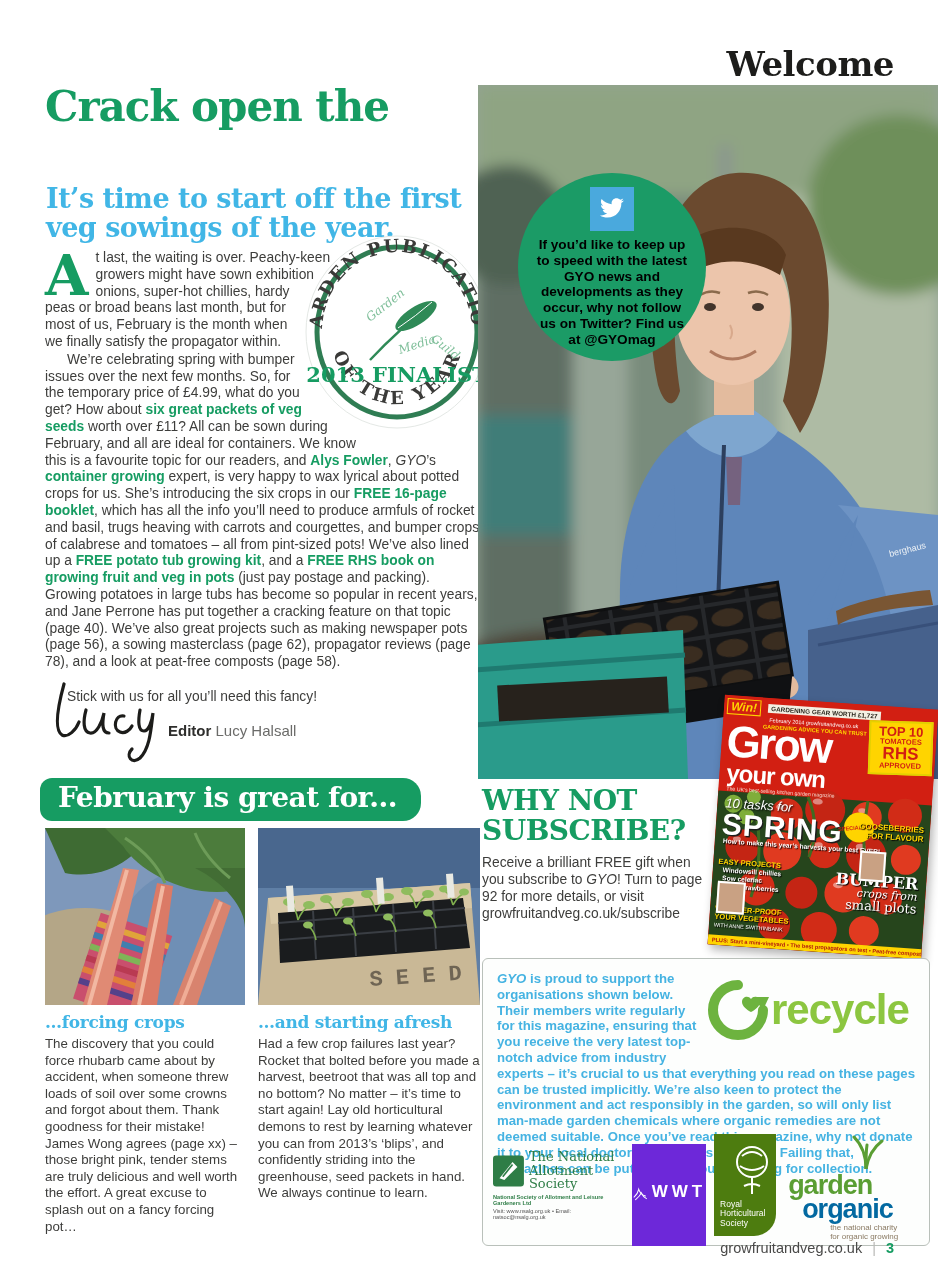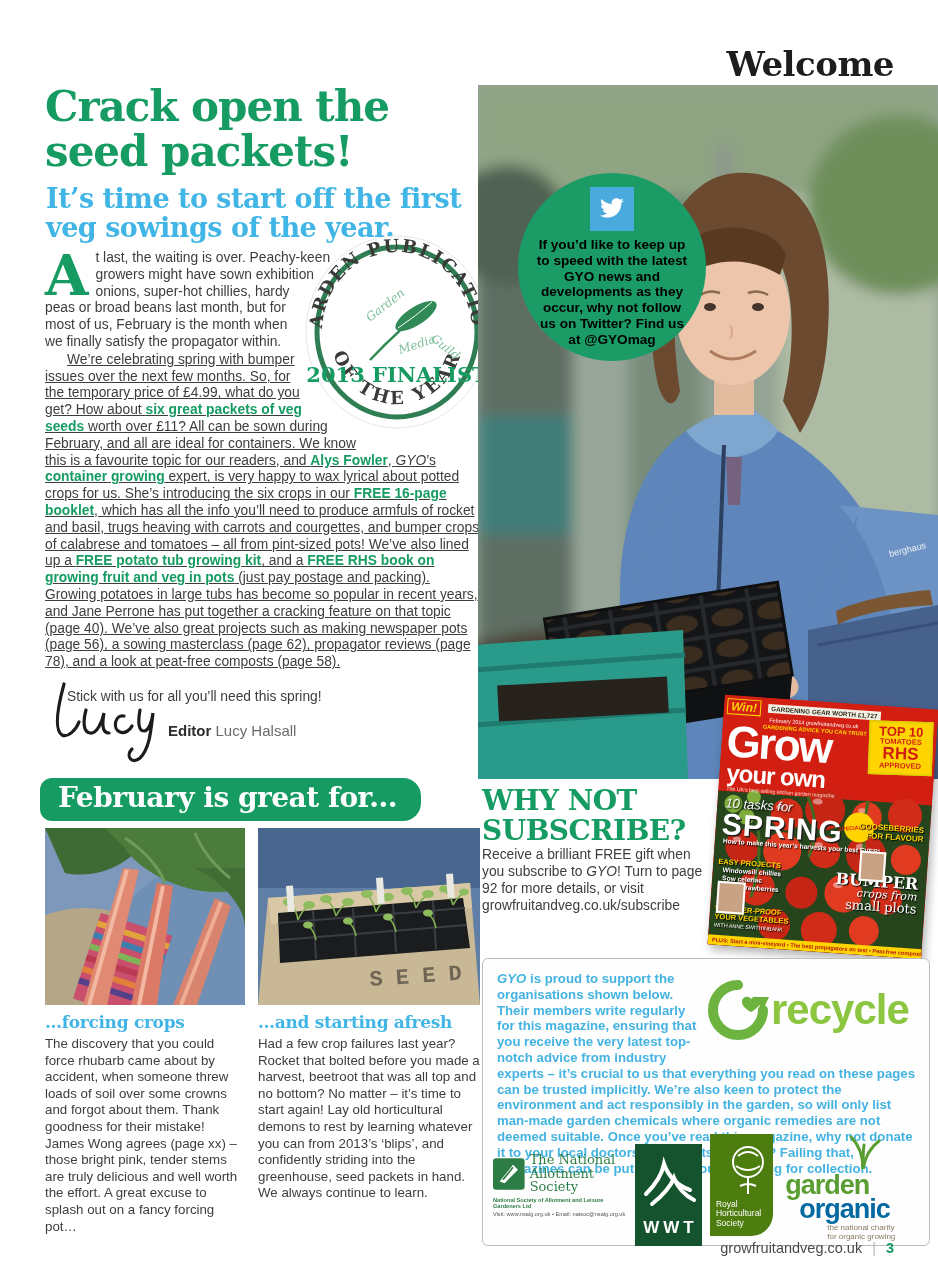--- a/index.html
+++ b/index.html
@@ -14,21 +14,21 @@
   
   #headline{left:45px;top:84px;width:440px;font-size:42px;line-height:45px;font-weight:bold;
             color:#169c62;letter-spacing:-1px;}
   #subhead{left:46px;top:184px;width:440px;font-size:27px;line-height:29px;font-weight:bold;
            color:#41b6e6;letter-spacing:-0.5px;}
   #article{left:45px;top:250px;width:437px;font-size:13.8px;line-height:16.8px;color:#3d3d3b;}
   #article p{margin:0;}
   #badge-wrap{float:right;width:186px;height:196px;margin:-16px -8px 6px 10px;shape-outside:circle(50% at 50% 50%);}
   .dropcap{float:left;font-size:56px;line-height:46px;font-weight:bold;color:#169c62;
            padding:2px 7px 0 0;font-family:"DejaVu Serif",serif;}
-  .p2{text-indent:22px;margin-top:1px !important;text-decoration:underline;}
+  .p2{text-indent:22px;margin-top:1px !important;}
   .p3{text-indent:22px;margin-top:18px !important;}
   .grn{color:#169c62;font-weight:bold;}
   .it{font-style:italic;}
   #sig-row{left:50px;top:672px;width:430px;height:100px;}
   #sig-svg{position:absolute;left:0;top:0;}
   #editor-line{position:absolute;left:118px;top:50px;font-size:15px;color:#6b6b69;}
   #editor-line b{color:#2e2e2c;}
 
   
   #feb-banner{left:40px;top:778px;background:#169c62;color:#fff;font-weight:bold;font-size:28px;
@@ -91,37 +91,37 @@
   #cv-weather{left:5px;top:210px;color:#ffd400;font-size:7.5px;font-weight:bold;line-height:8px;
               text-shadow:1px 1px 1px #000;}
   #cv-anne{left:5px;top:227px;color:#fff;font-size:5.4px;text-shadow:1px 1px 1px #000;}
   #cv-plus{left:0;bottom:0;width:214px;background:#ffd400;color:#b31a0e;font-size:5.6px;font-weight:bold;
            padding:2px 4px;box-sizing:border-box;}
   .cv-inset{position:absolute;border:2px solid #fff;background:#c9a183;}
 
   
   #subscribe{left:482px;top:786px;width:234px;}
   #sub-h{font-size:28px;line-height:30px;font-weight:bold;color:#169c62;letter-spacing:-0.5px;}
-  #sub-b{font-size:13.8px;line-height:17px;color:#3d3d3b;}
+  #sub-b{margin-top:8px;font-size:13.8px;line-height:17px;color:#3d3d3b;}
 
   
   #infobox{left:482px;top:958px;width:448px;height:288px;border:1.5px solid #b9c0ba;border-radius:6px;
            background:#fdfefd;box-sizing:border-box;padding:12px 14px 10px 14px;}
   #info-text{font-size:13.2px;line-height:15.8px;color:#45b3e2;font-weight:bold;}
   #recycle{float:right;width:208px;height:74px;margin:2px 0 6px 10px;display:flex;align-items:center;}
   #recycle-word{font-size:42px;font-weight:bold;color:#8cc640;letter-spacing:-1px;margin-left:2px;}
   #logo-row{position:absolute;left:10px;bottom:8px;width:428px;height:104px;display:flex;align-items:center;}
 
   
   #logo-allotment{width:148px;}
   #nas-top{display:flex;align-items:center;}
   #nas-text{color:#2e7d46;font-size:13px;line-height:13.5px;margin-left:5px;font-family:"DejaVu Serif",serif;}
   #nas-sub{font-size:5.6px;color:#2e7d46;margin-top:3px;font-weight:bold;}
   #nas-contact{font-size:5.6px;color:#555;margin-top:2px;}
-  #logo-wwt{width:74px;height:102px;background:#14532d;margin-left:8px;display:flex;flex-direction:column;
+  #logo-wwt{width:74px;height:102px;background:#6d28d9;margin-left:8px;display:flex;
             align-items:center;justify-content:flex-end;margin-top:20px;}
   #wwt-label{color:#fff;font-weight:bold;font-size:17px;letter-spacing:4px;margin:2px 0 8px 4px;}
   #logo-rhs{width:70px;height:102px;background:#4d7c0f;border-radius:0 0 22px 0;margin-left:8px;position:relative;}
   #rhs-label{position:absolute;left:6px;bottom:8px;color:#fff;font-size:8.5px;line-height:9.5px;}
   #logo-organic{margin-left:12px;position:relative;width:150px;height:100px;}
   #go-garden{font-size:27px;font-weight:bold;color:#5a9e33;line-height:24px;letter-spacing:-1px;}
   #go-organic{font-size:27px;font-weight:bold;color:#0369a1;line-height:24px;margin-left:14px;letter-spacing:-1px;}
   #go-tag{font-size:8px;color:#8a7a63;margin-left:42px;line-height:9px;margin-top:2px;}
 
   
@@ -131,21 +131,20 @@
 </style>
 </head>
 <body>
 
 <div id="page">
 
   <div id="welcome" class="abs serif">Welcome</div>
 
   <div id="headline" class="abs serif">
     <div>Crack open the</div>
-    <div>seed packets!</div>
   </div>
   <div id="subhead" class="abs serif">
     <div>It’s time to start off the first</div>
     <div>veg sowings of the year.</div>
   </div>
 
   <div id="article" class="abs">
     <div id="badge-wrap">
       <svg width="186" height="196" viewBox="0 0 186 196" xmlns="http://www.w3.org/2000/svg">
         <ellipse cx="93" cy="98" rx="91" ry="96" fill="#ffffff" stroke="#e4e8e5" stroke-width="1"></ellipse>
@@ -166,21 +165,21 @@
           <path d="M94,94 Q112,82 128,68" stroke="#ffffff" stroke-width="1" fill="none"></path>
         </g>
         <text x="66" y="88" font-size="12" font-style="italic" fill="#7fbf9a" font-family="DejaVu Serif,serif" transform="rotate(-38 66 88)">Garden</text>
         <text x="96" y="120" font-size="12" font-style="italic" fill="#7fbf9a" font-family="DejaVu Serif,serif" transform="rotate(-18 96 120)">Media</text>
         <text x="126" y="106" font-size="12" font-style="italic" fill="#7fbf9a" font-family="DejaVu Serif,serif" transform="rotate(38 126 106)">Guild</text>
         <text x="93" y="148" text-anchor="middle" font-size="21" font-weight="bold" fill="#169c62" font-family="DejaVu Serif,serif">2013 FINALIST</text>
       </svg>
     </div>
     <p><span class="dropcap serif">A</span><span>t last, the waiting is over. Peachy-keen growers might have sown exhibition onions, super-hot chillies, hardy peas or broad beans last month, but for most of us, February is the month when we finally satisfy the propagator within.</span></p>
     <p class="p2"><span>We’re celebrating spring with bumper issues over the next few months. So, for the temporary price of £4.99, what do you get? How about </span><span class="grn">six great packets of veg seeds</span><span> worth over £11? All can be sown during February, and all are ideal for containers. We know this is a favourite topic for our readers, and </span><span class="grn">Alys Fowler</span><span>, </span><span class="it">GYO</span><span>’s </span><span class="grn">container growing</span><span> expert, is very happy to wax lyrical about potted crops for us. She’s introducing the six crops in our </span><span class="grn">FREE 16-page booklet</span><span>, which has all the info you’ll need to produce armfuls of rocket and basil, trugs heaving with carrots and courgettes, and bumper crops of calabrese and tomatoes – all from pint-sized pots! We’ve also lined up a </span><span class="grn">FREE potato tub growing kit</span><span>, and a </span><span class="grn">FREE RHS book on growing fruit and veg in pots</span><span> (just pay postage and packing). Growing potatoes in large tubs has become so popular in recent years, and Jane Perrone has put together a cracking feature on that topic (page 40). We’ve also great projects such as making newspaper pots (page 56), a sowing masterclass (page 62), propagator reviews (page 78), and a look at peat-free composts (page 58).</span></p>
-    <p class="p3">Stick with us for all you’ll need this spring!</p>
+    <p class="p3">Stick with us for all you’ll need this fancy!</p>
   </div>
 
   <div id="sig-row" class="abs">
     <svg id="sig-svg" width="105" height="100" viewBox="0 0 105 100" aria-label="Lucy">
       <g fill="none" stroke="#1c1c1a" stroke-width="3.2" stroke-linecap="round">
         <path d="M14,12 C8,34 4,58 12,63 C18,66 26,58 29,50"></path>
         <path d="M36,38 C33,49 33,60 40,61 C47,62 52,50 54,41 C52,52 52,61 59,61"></path>
         <path d="M74,44 C65,42 62,57 70,60 C75,62 80,58 82,54"></path>
         <path d="M90,38 C88,49 88,59 94,59 C99,59 102,49 103,41 C101,57 100,76 90,86 C82,93 75,84 82,77"></path>
       </g>

